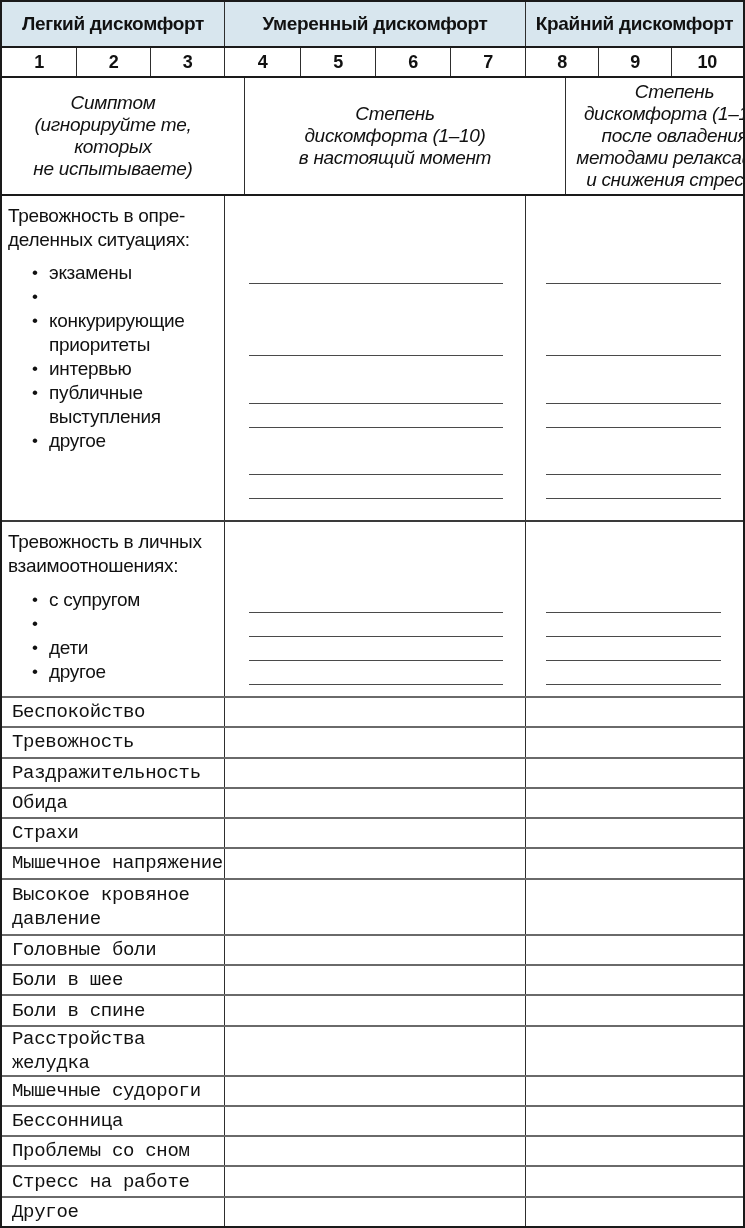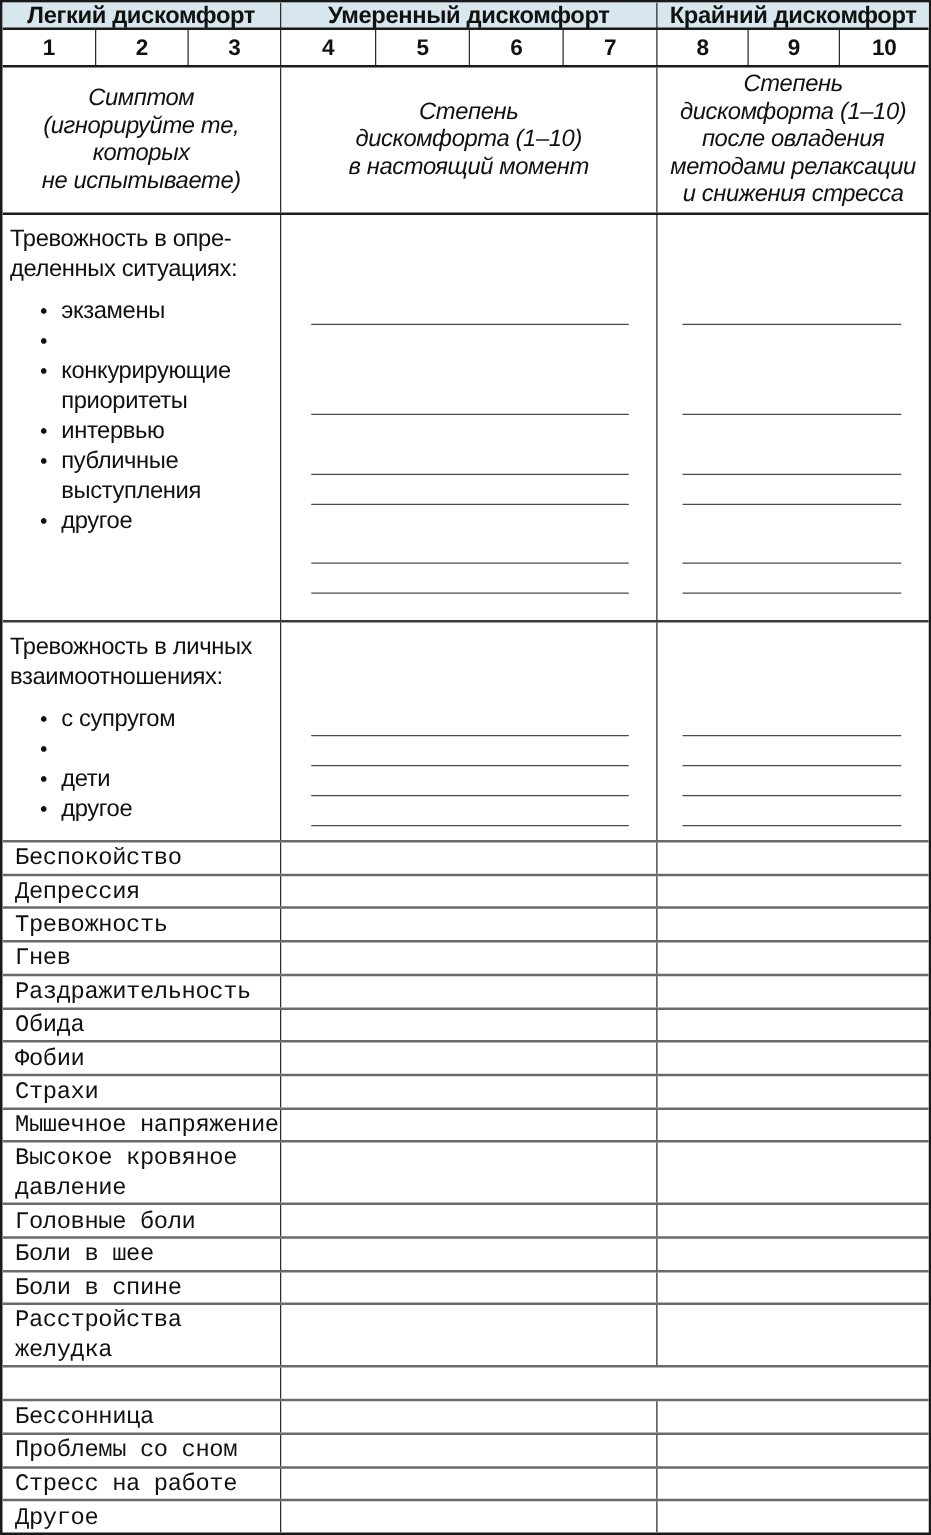--- a/index.html
+++ b/index.html
@@ -17,41 +17,41 @@
     background:#fff;color:var(--text);
     font-family:"Liberation Sans",sans-serif;
     letter-spacing:-0.3px;
     display:flex;flex-direction:column;overflow:hidden;
   }
   .grid3{display:grid;grid-template-columns:222px 301px 218px;}
   .grid3 > *:nth-child(n+2){border-left:1.5px solid var(--col-line);}
   .cell{box-sizing:border-box;min-width:0;}
 
   
-  .row-levels{height:20px;flex:0 0 auto;}
+  .row-levels{height:44px;flex:0 0 auto;}
   .level-cell{
     background:var(--header-bg);
     display:flex;align-items:center;justify-content:center;
     font-weight:bold;font-size:19px;
   }
 
   
   .row-scale{height:28px;flex:0 0 auto;border-top:2px solid var(--border-dark);}
   .scale-group{display:grid;}
   .g1{grid-template-columns:repeat(3,1fr);}
   .g2{grid-template-columns:repeat(4,1fr);}
   .g3{grid-template-columns:repeat(3,1fr);}
   .scale-cell{
     display:flex;align-items:center;justify-content:center;
     font-weight:bold;font-size:18px;
   }
   .scale-group .scale-cell + .scale-cell{border-left:1.5px solid var(--col-line);}
 
   
-  .row-colheads{height:116px;flex:0 0 auto;border-top:2px solid var(--border-dark);}
+  .row-colheads{height:116px;flex:0 0 auto;border-top:2px solid var(--border-dark);gap:20px;}
   .colhead-cell{
     display:flex;align-items:center;justify-content:center;
     font-style:italic;font-size:19px;line-height:22px;text-align:center;
     padding:2px 4px;
   }
   .pre{white-space:pre-line;}
 
   
   .section{flex:0 0 auto;}
   .section-1{height:324px;border-top:2px solid var(--border-dark);}
@@ -207,46 +207,31 @@
     </div>
   </div>
 
   <div class="rows-block">
     <div class="srow grid3">
       <div class="cell srow-label">Беспокойство</div>
       <div class="cell"></div>
       <div class="cell"></div>
     </div>
     <div class="srow grid3">
-      <div class="cell srow-label">Депрессия</div>
-      <div class="cell"></div>
-      <div class="cell"></div>
-    </div>
-    <div class="srow grid3">
       <div class="cell srow-label">Тревожность</div>
       <div class="cell"></div>
       <div class="cell"></div>
     </div>
     <div class="srow grid3">
-      <div class="cell srow-label">Гнев</div>
-      <div class="cell"></div>
-      <div class="cell"></div>
-    </div>
-    <div class="srow grid3">
       <div class="cell srow-label">Раздражительность</div>
       <div class="cell"></div>
       <div class="cell"></div>
     </div>
     <div class="srow grid3">
       <div class="cell srow-label">Обида</div>
-      <div class="cell"></div>
-      <div class="cell"></div>
-    </div>
-    <div class="srow grid3">
-      <div class="cell srow-label">Фобии</div>
       <div class="cell"></div>
       <div class="cell"></div>
     </div>
     <div class="srow grid3">
       <div class="cell srow-label">Страхи</div>
       <div class="cell"></div>
       <div class="cell"></div>
     </div>
     <div class="srow grid3">
       <div class="cell srow-label">Мышечное напряжение</div>
@@ -273,20 +258,21 @@
       <div class="cell srow-label">Боли в спине</div>
       <div class="cell"></div>
       <div class="cell"></div>
     </div>
     <div class="srow grid3">
       <div class="cell srow-label">Расстройства желудка</div>
       <div class="cell"></div>
       <div class="cell"></div>
     </div>
     <div class="srow grid3">
+      <div class="cell srow-label">Мышечные судороги</div>
       <div class="cell"></div>
       <div class="cell"></div>
     </div>
     <div class="srow grid3">
       <div class="cell srow-label">Бессонница</div>
       <div class="cell"></div>
       <div class="cell"></div>
     </div>
     <div class="srow grid3">
       <div class="cell srow-label">Проблемы со сном</div>

